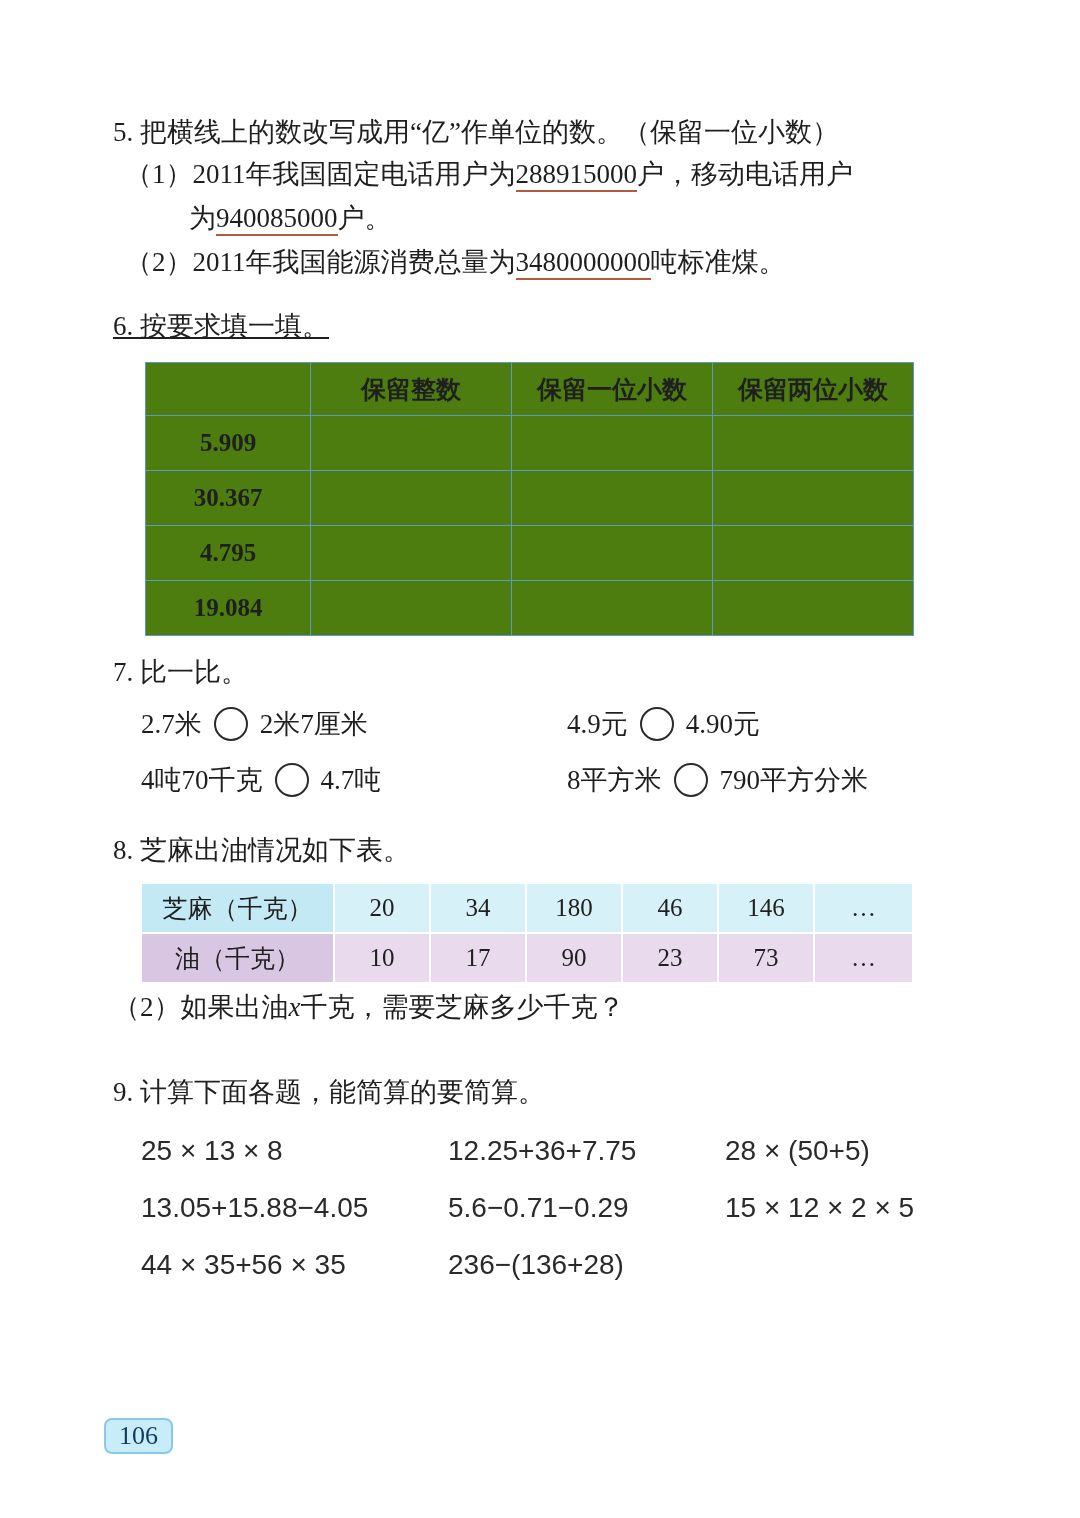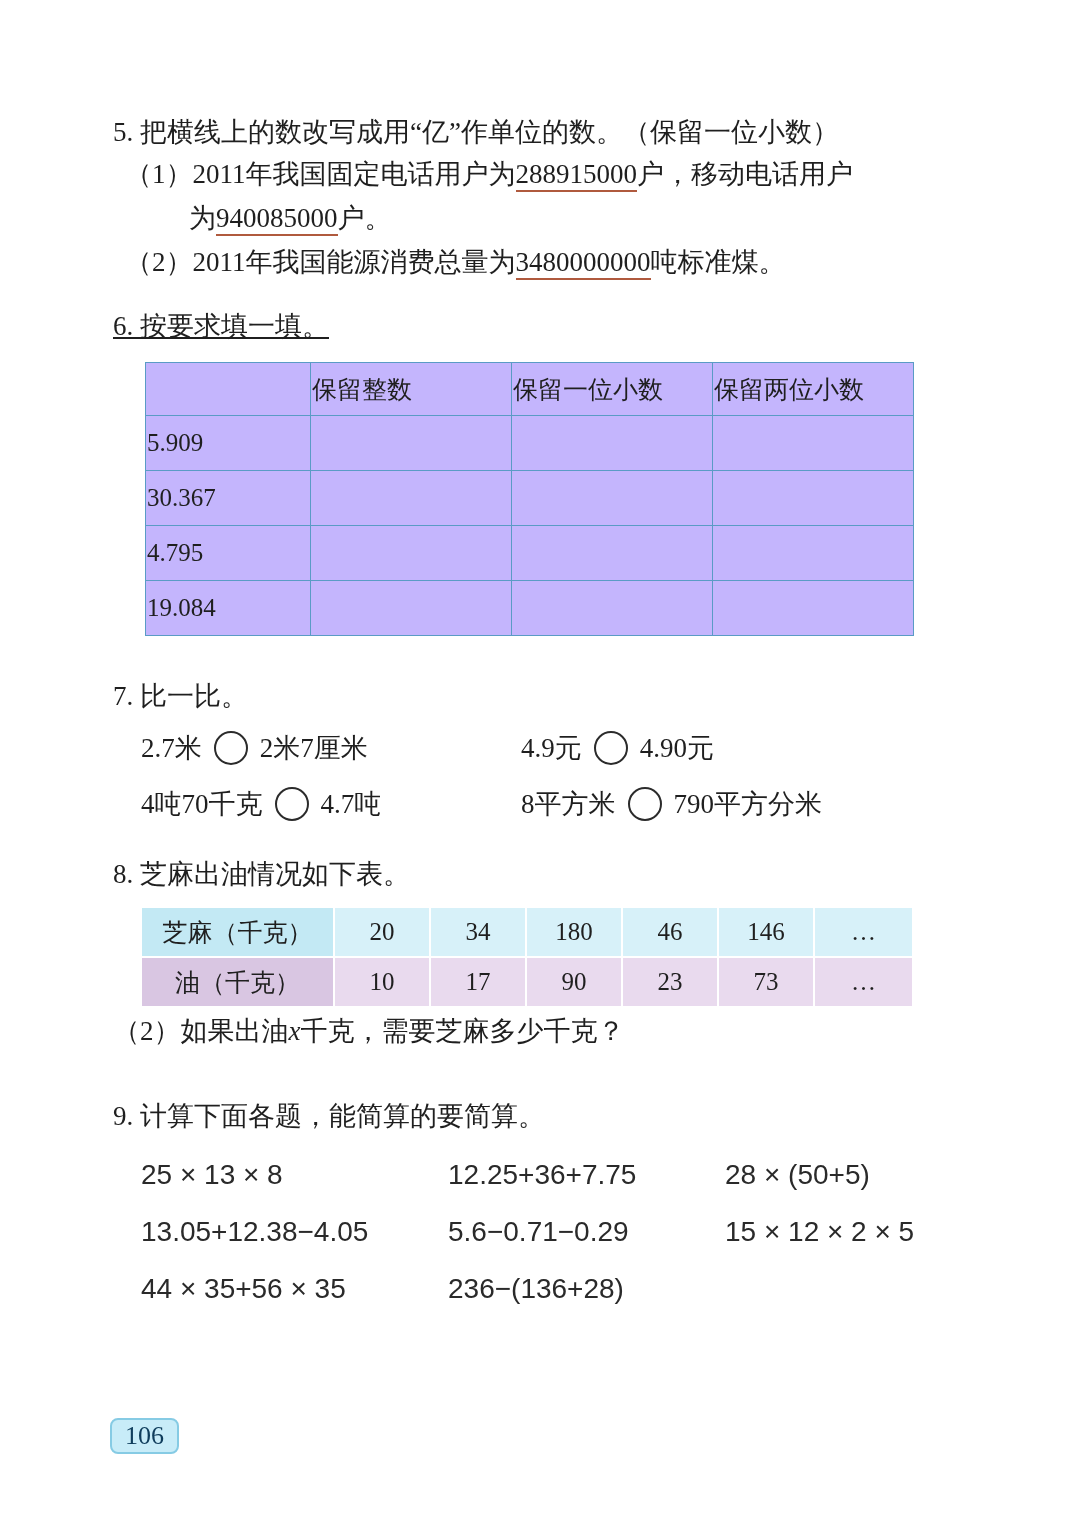--- a/index.html
+++ b/index.html
@@ -22,35 +22,35 @@
 
   
   .t6 {
     border-collapse:collapse;
     margin:16px 0 0 32px;
     table-layout:fixed;
     width:768px;
   }
   .t6 th, .t6 td {
     border:1px solid #5a9bc5;
-    background:#c4b5fd;
-    font-weight:normal;
-    text-align:left;
+    background:#4d7c0f;
+    font-weight:bold;
+    text-align:center;
     font-size:25px;
     color:#1f1f1f;
   }
   .t6 th { height:50px; }
   .t6 td { height:52px; }
 
   .sec6-title { margin-top:22px;text-decoration:underline; }
-  .sec7-title { margin-top:40px; }
+  .sec7-title { margin-top:16px; }
 
   
   .cmp-rows { margin-top:4px; margin-left:28px; }
-  .cmp-row { display:flex; align-items:center; height:56px; }
+  .cmp-row { display:flex; align-items:center; height:56px;gap:46px; }
   .cmp-item { display:flex; align-items:center; }
   .cmp-left { width:380px; }
   .circle {
     display:inline-block;
     width:30px; height:30px;
     border:2px solid #2b2b2b;
     border-radius:50%;
     margin:0 12px;
     flex:0 0 auto;
   }
@@ -89,21 +89,21 @@
     grid-template-columns:307px 277px auto;
     grid-auto-rows:57px;
     align-items:center;
     font-family:"Liberation Sans","DejaVu Sans",sans-serif;
     font-size:28px;
     color:#2a2a2a;
   }
 
   .page-badge {
     position:absolute;
-    left:110px; top:1418px;
+    left:104px; top:1418px;
     background:#c8ecf8;
     border:2px solid #86cbe4;
     border-radius:8px;
     padding:1px 13px;
     font-size:26px;
     color:#0f3d5c;
   }
 </style>
 </head>
 <body>
@@ -226,21 +226,21 @@
       </table>
     <div class="sub-q"><span>（2）如果出油</span><span class="var-x">x</span><span>千克，需要芝麻多少千克？</span></div>
   </section>
 
   <section>
     <div class="line title-line sec9-title">9. 计算下面各题，能简算的要简算。</div>
     <div class="expr-grid">
       <div>25 × 13 × 8</div>
       <div>12.25+36+7.75</div>
       <div>28 × (50+5)</div>
-      <div>13.05+12.38−4.05</div>
+      <div>13.05+15.88−4.05</div>
       <div>5.6−0.71−0.29</div>
       <div>15 × 12 × 2 × 5</div>
       <div>44 × 35+56 × 35</div>
       <div>236−(136+28)</div>
     </div>
   </section>
 
   <div class="page-badge">106</div>
 
 </div>

